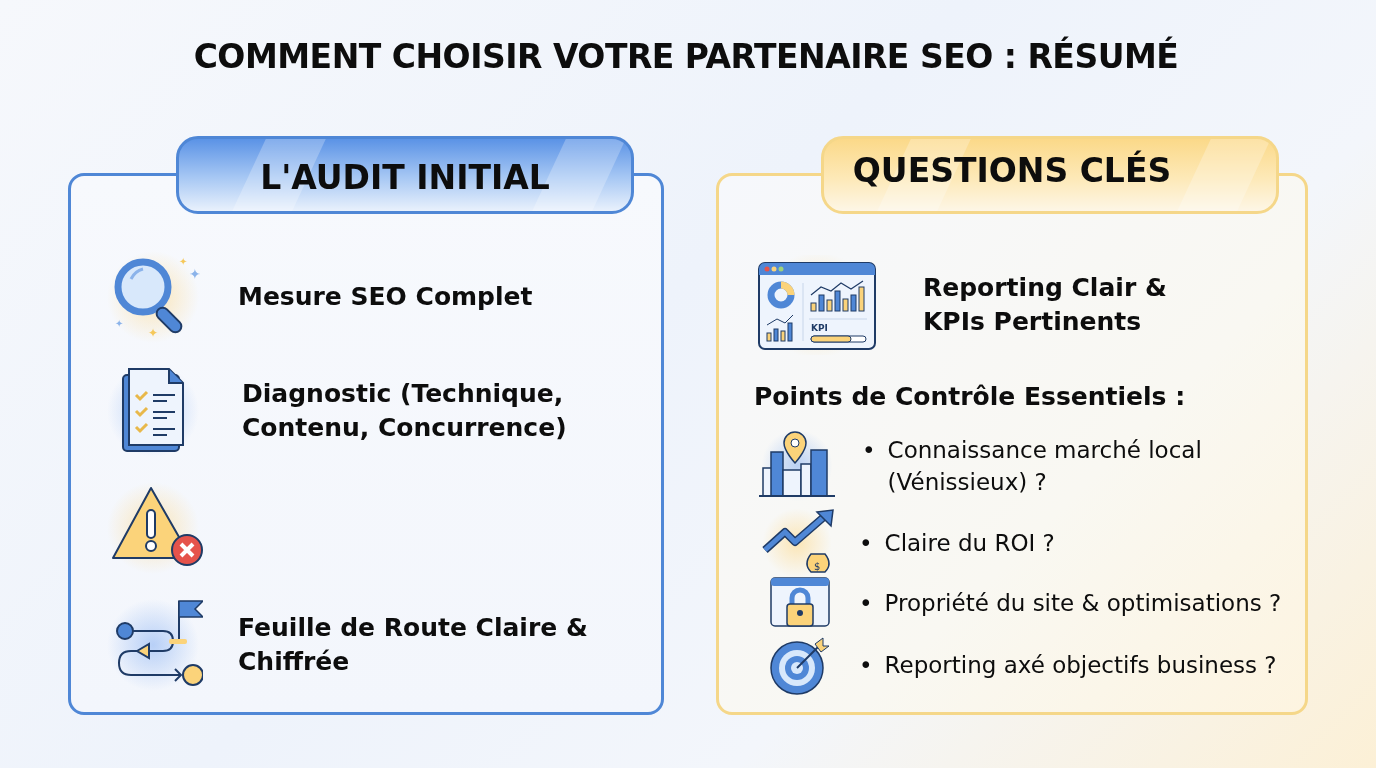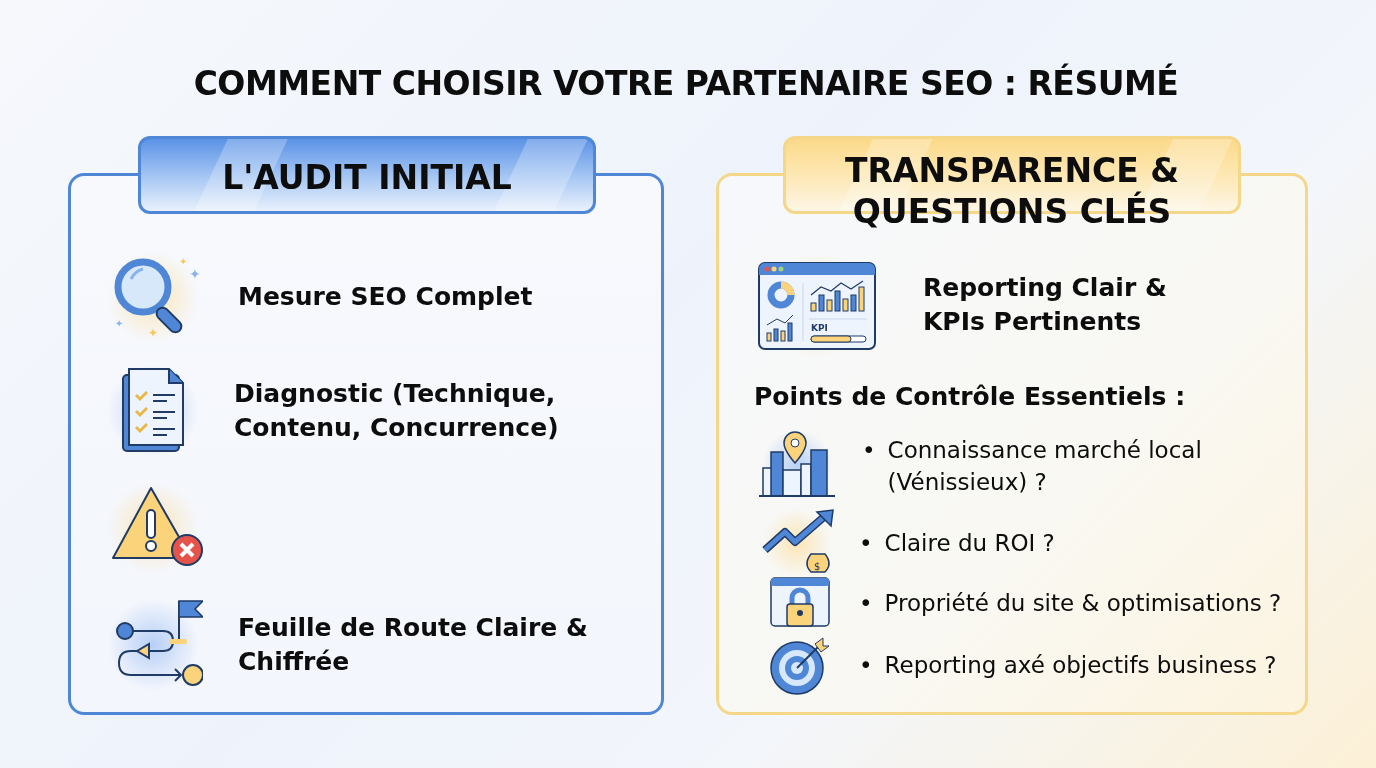--- a/index.html
+++ b/index.html
@@ -3,30 +3,30 @@
 <meta charset="utf-8">
 <style>
   html, body { margin:0; padding:0; }
   body {
     width:1376px; height:768px; overflow:hidden; position:relative;
     font-family:"Liberation Sans", "DejaVu Sans", sans-serif;
     background: linear-gradient(135deg, #f6f8fc 0%, #eef3fb 45%, #f3f6fb 70%, #fcf0d6 100%);
     color:#0d0d0d;
   }
   .title {
-    position:absolute; left:0; top:64px; width:1372px; text-align:center;
+    position:absolute; left:0; top:37px; width:1372px; text-align:center;
     font-family:"DejaVu Sans", sans-serif; font-weight:bold; font-size:33px; letter-spacing:-0.5px;
   }
   .panel { position:absolute; border-radius:16px; }
   .panel.left { left:68px; top:173px; width:596px; height:542px; border:3px solid #4f87d6;
     background:linear-gradient(180deg,#f7f9fd 0%, #f3f6fc 100%); box-sizing:border-box; }
   .panel.right { left:716px; top:173px; width:592px; height:542px; border:3px solid #f5d789;
     background:linear-gradient(135deg,#f6f8fc 0%, #f9f8f2 60%, #fdf4e0 100%); box-sizing:border-box; }
-  .tab { position:absolute; border-radius:12px; text-align:center; box-sizing:border-box;
-    font-family:"DejaVu Sans", sans-serif; font-weight:bold; color:#0d0d0d; overflow:hidden; }
+  .tab { position:absolute; border-radius:22px; text-align:center; box-sizing:border-box;
+    font-family:"DejaVu Sans", sans-serif; font-weight:bold; color:#0d0d0d; overflow:hidden;margin-left:38px; }
   .tab.blue { left:138px; top:136px; width:458px; height:78px; border:3px solid #4f87d6;
     background:linear-gradient(180deg,#5b93e6 0%, #a9c9f4 55%, #e9f1fc 100%); font-size:33px; line-height:78px; }
   .tab.gold { left:783px; top:136px; width:458px; height:78px; border:3px solid #f5d789;
     background:linear-gradient(180deg,#fbd989 0%, #fde9b8 55%, #fdf6e6 100%); font-size:33px; }
   .tab .shine { position:absolute; top:0; width:60px; height:100%; background:rgba(255,255,255,0.25); transform:skewX(-25deg); }
   .tab span { position:relative; }
   .gold-label { position:absolute; left:783px; top:150px; width:458px; text-align:center;
     font-family:"DejaVu Sans", sans-serif; font-weight:bold; font-size:33px; line-height:41px; }
   .item { position:absolute; display:flex; align-items:center; }
   .icon { width:100px; height:100px; display:flex; align-items:center; justify-content:center; position:relative; }
@@ -78,21 +78,21 @@
       <g stroke="#1f3b66" stroke-width="2">
           <line x1="50" y1="34" x2="72" y2="34"></line>
           <line x1="50" y1="40" x2="64" y2="40"></line>
           <line x1="50" y1="51" x2="72" y2="51"></line>
           <line x1="50" y1="57" x2="64" y2="57"></line>
           <line x1="50" y1="68" x2="72" y2="68"></line>
           <line x1="50" y1="74" x2="64" y2="74"></line>
         </g>
     </svg>
   </div>
-  <div class="itext" style="margin-left:31px;width:340px">Diagnostic (Technique, Contenu, Concurrence)</div>
+  <div class="itext" style="margin-left:39px;width:340px">Diagnostic (Technique, Contenu, Concurrence)</div>
 </div>
 
 <div class="item" style="left:103px;top:478px;">
   <div class="icon glow-y">
     <svg width="100" height="100" viewBox="0 0 100 100">
       <path d="M48 10 L88 80 H10 Z" fill="#fbd37a" stroke="#1f3b66" stroke-width="2" stroke-linejoin="round"></path>
       <rect x="44" y="32" width="8" height="28" rx="4" fill="#fff" stroke="#1f3b66" stroke-width="2"></rect>
       <circle cx="48" cy="68" r="5" fill="#fff" stroke="#1f3b66" stroke-width="2"></circle>
       <circle cx="84" cy="72" r="15" fill="#e5534b" stroke="#1f3b66" stroke-width="2"></circle>
       <path d="M78 66 L90 78 M90 66 L78 78" stroke="#fff" stroke-width="4"></path>
@@ -115,21 +115,20 @@
   </div>
   <div class="itext" style="margin-left:35px;width:360px">Feuille de Route Claire &amp; Chiffrée</div>
 </div>
 
 <div class="panel right"></div>
 <div class="tab gold">
   <div class="shine" style="left:70px"></div>
     <div class="shine" style="left:370px"></div>
 </div>
 <div class="gold-label">
-  <div>TRANSPARENCE &amp;</div>
   <div>QUESTIONS CLÉS</div>
 </div>
 
 <div class="item" style="left:752px;top:255px;">
   <div class="icon glow-y" style="width:130px;height:100px">
     <svg width="124" height="92" viewBox="0 0 124 92">
       <rect x="4" y="4" width="116" height="86" rx="6" fill="#eef4fd" stroke="#1f3b66" stroke-width="2"></rect>
       <path d="M4 10 a6 6 0 0 1 6 -6 H114 a6 6 0 0 1 6 6 V16 H4 Z" fill="#4f87d6"></path>
       <circle cx="12" cy="10" r="2.5" fill="#e5534b"></circle>
         <circle cx="19" cy="10" r="2.5" fill="#fbd37a"></circle>

